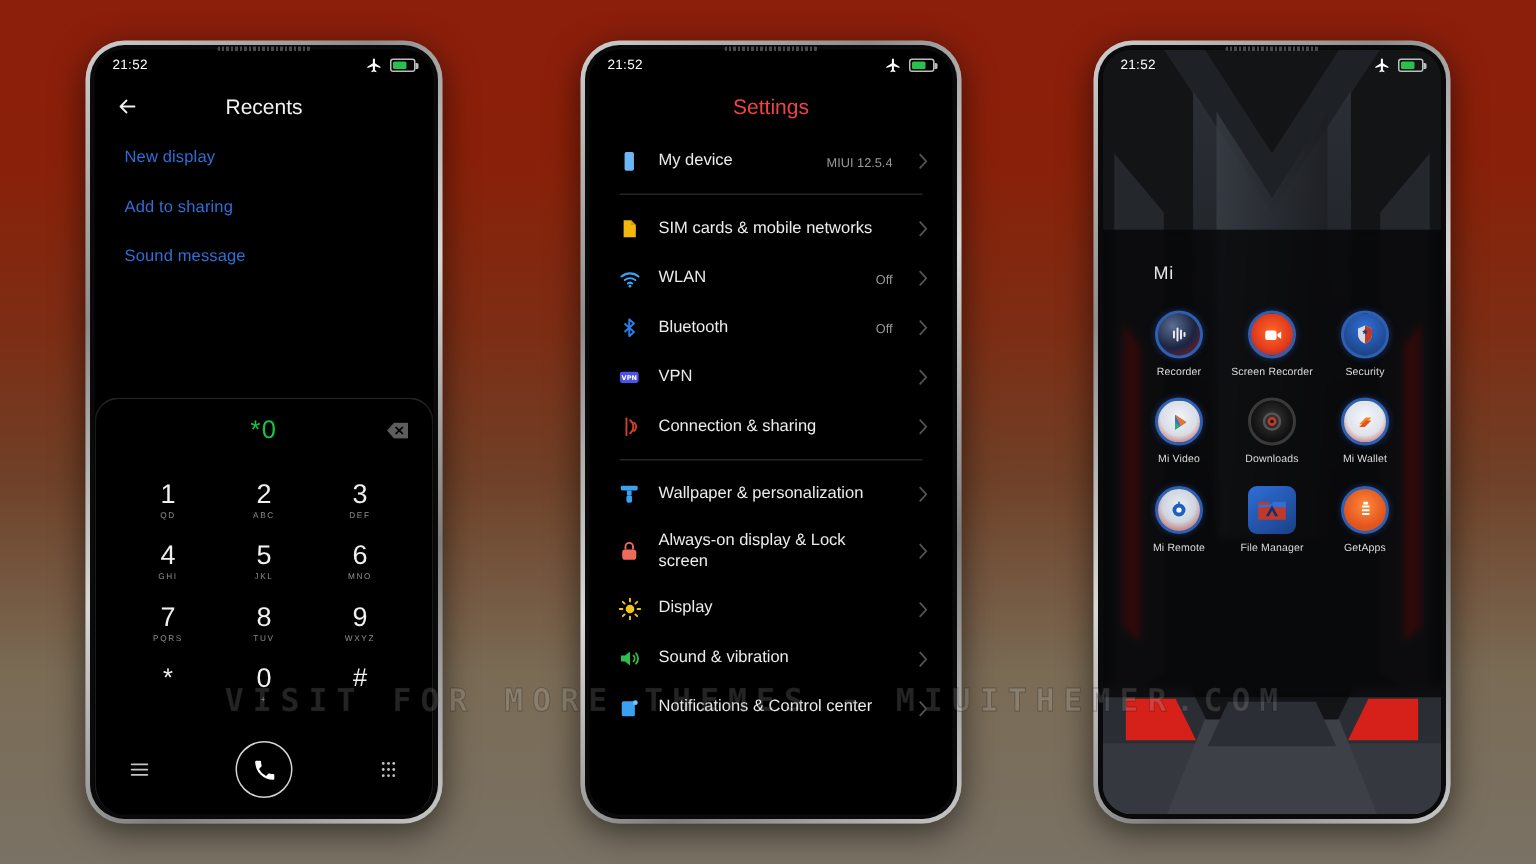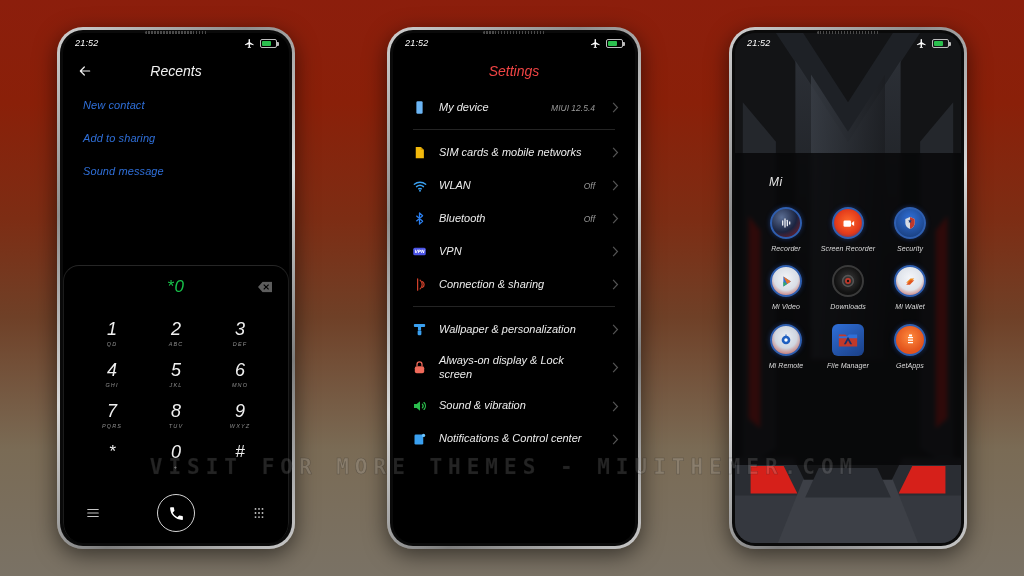--- a/index.html
+++ b/index.html
@@ -24,21 +24,20 @@
     background:#0a0a0a;
     padding:3px;
     position:relative;
   }
   .screen {
     width:100%; height:100%;
     border-radius:20px;
     background:#000;
     overflow:hidden;
     position:relative;
-    font-style:italic;
   }
   .grille {
     position:absolute; top:1px; left:50%; transform:translateX(-50%);
     width:62px; height:3px; z-index:6;
     background:repeating-linear-gradient(90deg,#4a4a4a 0 1.5px,transparent 1.5px 3px);
     border-radius:2px;
   }
 
   #phone1 { left:57px;  top:27px; width:238px; height:522px; }
   #phone2 { left:387px; top:27px; width:254px; height:522px; }
@@ -160,21 +159,21 @@
     </div>
 
     <div class="p1-head">
       <svg class="back-arrow" viewBox="0 0 24 24">
         <path fill="none" stroke="#f0f0f0" stroke-width="1.8" stroke-linecap="round" stroke-linejoin="round" d="M19 12H5m0 0 6-6m-6 6 6 6"></path>
       </svg>
       <div class="p1-title">Recents</div>
     </div>
 
     <div class="p1-links">
-      <div class="p1-link">New contact</div>
+      <div class="p1-link">New display</div>
       <div class="p1-link">Add to sharing</div>
       <div class="p1-link">Sound message</div>
     </div>
 
     <div class="dialer">
       <div class="dial-display">
         <span class="dial-number">*0</span>
         <svg class="backspace" viewBox="0 0 24 18">
           <path fill="#cfcfcf" d="M8 0 0 9l8 9h16V0H8zm10.9 12.3-1.4 1.4L14 10.4l-3.5 3.3-1.4-1.4L12.6 9 9.1 5.7l1.4-1.4L14 7.6l3.5-3.3 1.4 1.4L15.4 9z"></path>
         </svg>
@@ -396,20 +395,35 @@
                 <rect x="4.5" y="10" width="15" height="11" rx="3" fill="#f06a5a"></rect>
               </svg>
         </span>
         <span class="set-label">Always-on display &amp; Lock screen</span>
         <span class="set-val"></span>
         <svg class="chev" viewBox="0 0 8 14">
               <path fill="none" stroke="#9a9a9a" stroke-width="1.5" d="M1 1l5.5 6L1 13"></path>
             </svg>
       </div>
 
+      <div class="set-row">
+        <span class="set-ico">
+          <svg viewBox="0 0 24 24" width="16" height="16">
+                <circle cx="12" cy="12" r="4.3" fill="#f5c518"></circle>
+                <g stroke="#f5c518" stroke-width="1.9" stroke-linecap="round">
+                  <path d="M12 1.8v2.6M12 19.6v2.6M1.8 12h2.6M19.6 12h2.6M4.8 4.8l1.8 1.8M17.4 17.4l1.8 1.8M19.2 4.8l-1.8 1.8M6.6 17.4l-1.8 1.8"></path>
+                </g>
+              </svg>
+        </span>
+        <span class="set-label">Display</span>
+        <span class="set-val"></span>
+        <svg class="chev" viewBox="0 0 8 14">
+              <path fill="none" stroke="#9a9a9a" stroke-width="1.5" d="M1 1l5.5 6L1 13"></path>
+            </svg>
+      </div>
 
       <div class="set-row">
         <span class="set-ico">
           <svg viewBox="0 0 24 24" width="16" height="16">
                 <path fill="#2bbf4e" d="M3 9h4l5-4v14l-5-4H3z"></path>
                 <g fill="none" stroke="#2bbf4e" stroke-width="1.8" stroke-linecap="round">
                   <path d="M15.5 9.2a4 4 0 0 1 0 5.6"></path>
                   <path d="M18 6.8a7.5 7.5 0 0 1 0 10.4"></path>
                 </g>
               </svg>

